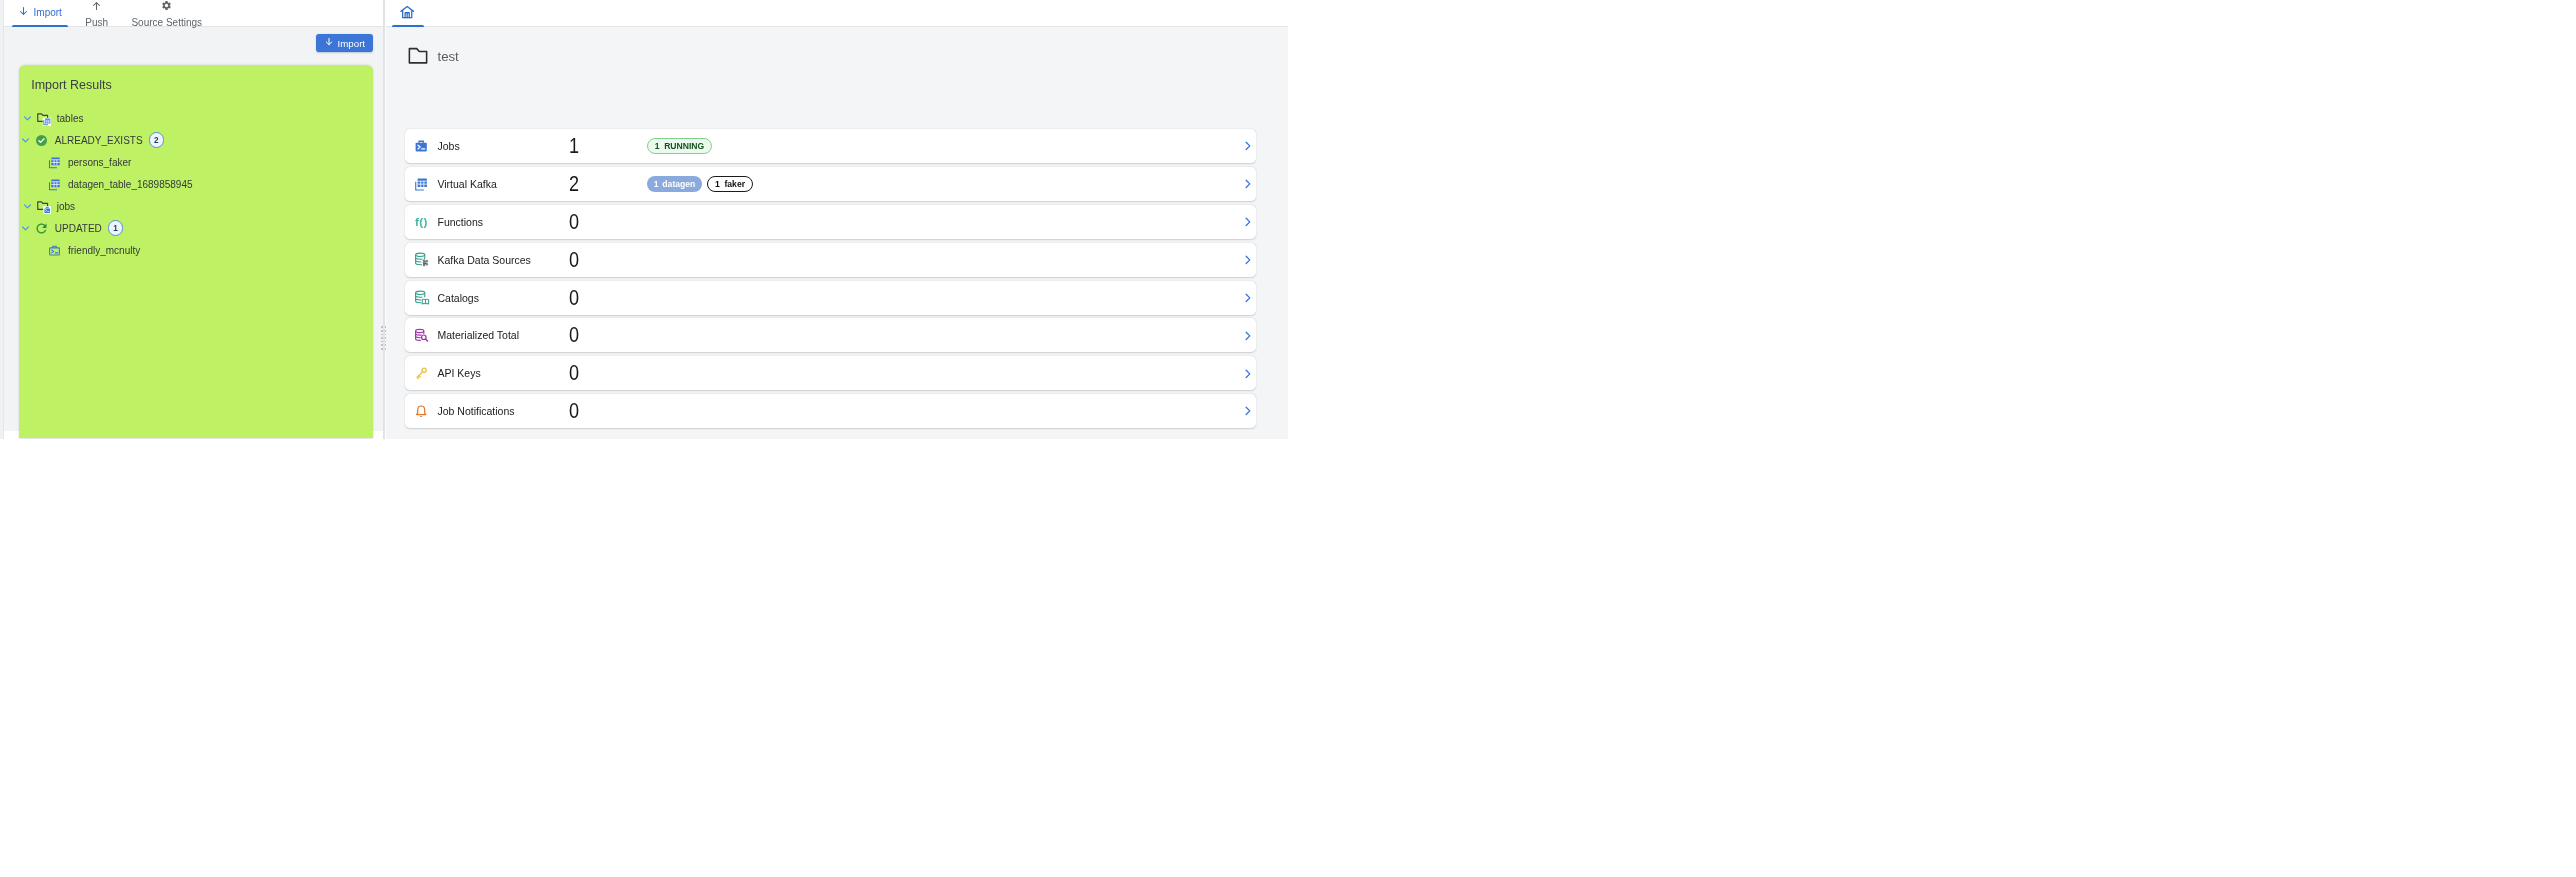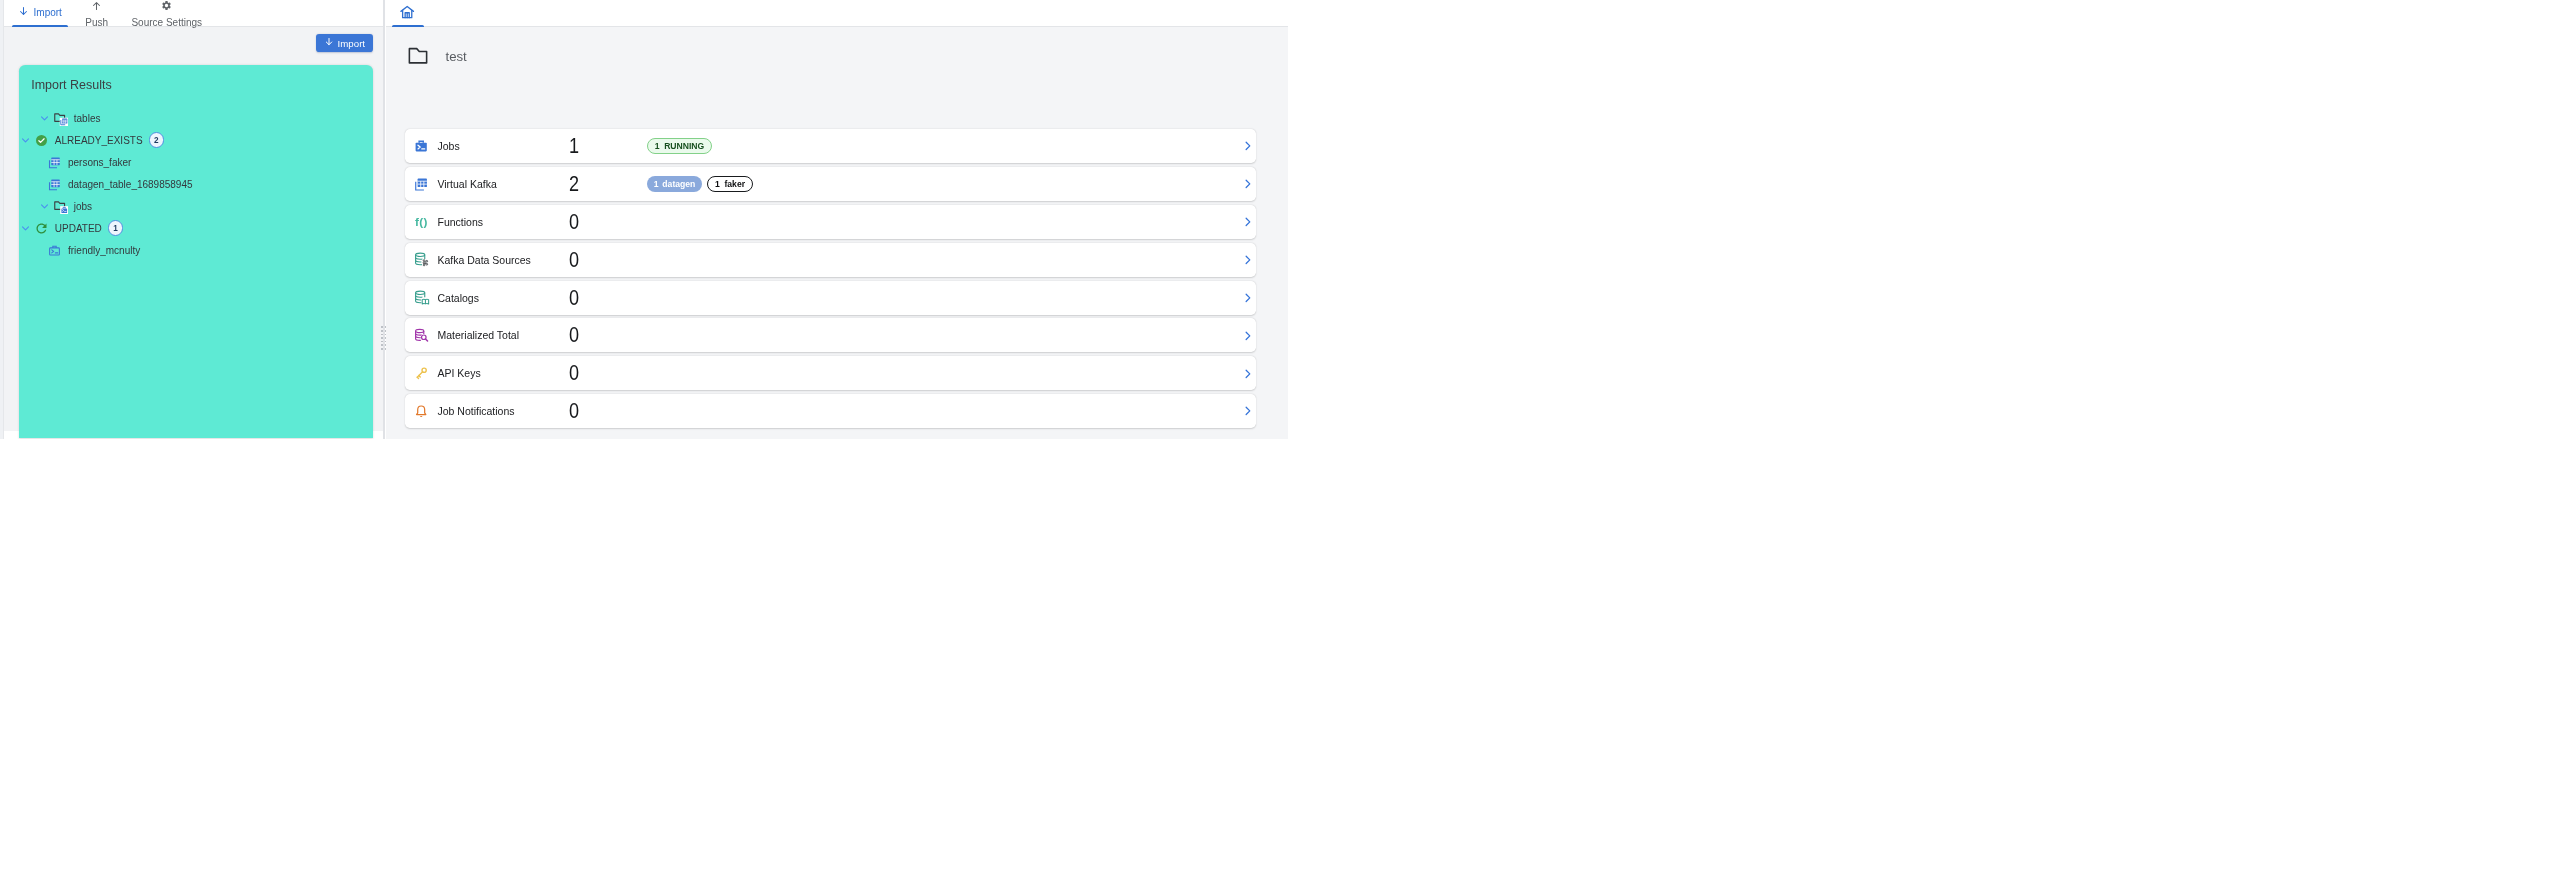--- a/index.html
+++ b/index.html
@@ -11,41 +11,41 @@
 
   
   .left-panel{position:absolute;left:3.9px;top:0;width:379px;height:431px;background:#f2f3f5;}
   .tabbar{position:absolute;top:0;left:0;width:100%;height:26.5px;box-sizing:border-box;background:#fff;border-bottom:0.8px solid #e3e5e8;display:flex;align-items:center;}
   .tab{display:flex;align-items:center;gap:4.7px;height:26.5px;padding:0 6.2px;font-size:10px;color:#5f6368;position:relative;cursor:pointer;box-sizing:border-box;}
   .tab.first{margin-left:7.8px;}
   .tab + .tab{margin-left:11px;flex-direction:column;}
   .tab.active{color:#2e6fd0;}
   .tab.active::after{content:"";position:absolute;left:0;right:0;bottom:-0.8px;height:2.3px;background:#2e6fd0;border-radius:1.6px 1.6px 0 0;}
   .import-btn{position:absolute;left:312px;top:34px;width:57px;height:18px;border:none;border-radius:3.1px;background:#3b76d6;color:#fff;font-size:9.7px;font-family:inherit;display:flex;align-items:center;justify-content:center;gap:3.9px;cursor:pointer;box-shadow:0 0.8px 1.6px rgba(30,60,120,.25);}
-  .results-card{position:absolute;left:15.6px;top:65px;width:354px;height:373px;background:#5eead4;border-radius:6.2px 6.2px 0 0;box-shadow:0 0.8px 2.3px rgba(32,33,36,.16);}
+  .results-card{position:absolute;left:15.6px;top:65px;width:354px;height:373px;background:#bef264;border-radius:6.2px 6.2px 0 0;box-shadow:0 0.8px 2.3px rgba(32,33,36,.16);}
   .results-title{margin:0;padding:13.2px 11.7px 0;font-size:12.5px;font-weight:400;color:#3c4043;}
   .tree{position:absolute;top:42px;left:0;right:0;}
   .tree-row{height:22px;display:flex;align-items:center;box-sizing:border-box;cursor:pointer;}
-  .ind0{padding-left:19px;}
+  .ind0{padding-left:2px;}
   .ind1{}
   .ind2{padding-left:28px;}
   .tree-chevron{width:11.7px;height:11.7px;margin-right:3.1px;display:flex;align-items:center;justify-content:center;flex:none;}
   .tree-icon{width:15px;height:15px;margin-right:5.5px;display:flex;align-items:center;justify-content:center;flex:none;}
   .tree-label{font-size:10px;color:#34383d;white-space:nowrap;}
   .count-badge{margin-left:6.2px;width:13.2px;height:13.2px;border:1.6px solid #4f90e0;background:#eef5fd;border-radius:50%;display:flex;align-items:center;justify-content:center;font-size:8.2px;font-weight:700;color:#1e3a5f;flex:none;}
 
   
   .divider{position:absolute;left:383px;top:0;width:2.3px;height:439px;background:#e0e2e6;}
   .handle{position:absolute;left:379px;top:324px;width:10px;height:28px;display:grid;grid-template-columns:repeat(2,auto);row-gap:2px;column-gap:2.2px;align-content:center;justify-content:center;cursor:col-resize;}
   .handle i{width:1.6px;height:1.6px;background:#b3b7bd;border-radius:50%;display:block;}
 
   
   .right-panel{position:absolute;left:386px;top:0;right:0;bottom:0;background:#f4f5f7;}
   .home-tab{margin-left:5.5px;width:32px;justify-content:center;padding:0;}
-  .folder-header{position:absolute;left:19.5px;top:43px;display:flex;align-items:center;gap:16px;}
+  .folder-header{position:absolute;left:19.5px;top:43px;display:flex;align-items:center;gap:8px;}
   .folder-name{font-size:13.2px;color:#585c61;}
   .cols{position:absolute;top:102px;left:0;width:100%;height:14px;font-size:9.4px;font-weight:700;color:#8e929a;letter-spacing:0.2px;}
   .col-resource{position:absolute;left:25px;}
   .col-total{position:absolute;left:181px;}
   .col-details{position:absolute;left:259px;}
   .cards{position:absolute;left:18.7px;top:129px;width:851px;display:flex;flex-direction:column;gap:3.9px;}
   .card{height:34px;background:#fff;border-radius:4.7px;display:flex;align-items:center;position:relative;box-shadow:0 0.8px 1.6px rgba(32,33,36,.18),0 0 0.8px rgba(32,33,36,.1);cursor:pointer;}
   .card-icon{width:16.4px;height:16.4px;margin-left:8.6px;display:flex;align-items:center;justify-content:center;flex:none;}
   .card-label{margin-left:7.8px;font-size:10.5px;color:#202124;white-space:nowrap;}
   .card-total{position:absolute;left:164px;font-size:22.6px;font-weight:400;color:#17191c;transform:scaleX(.8);transform-origin:left center;letter-spacing:-0.8px;}

